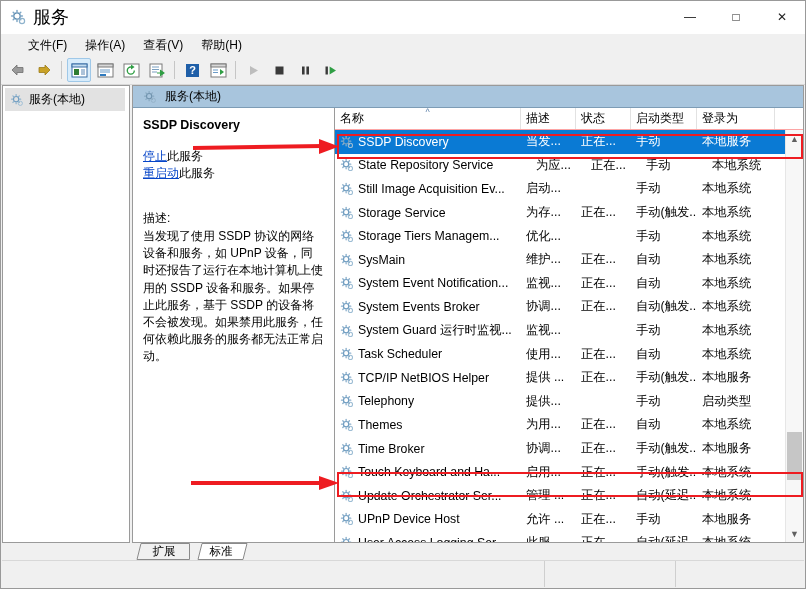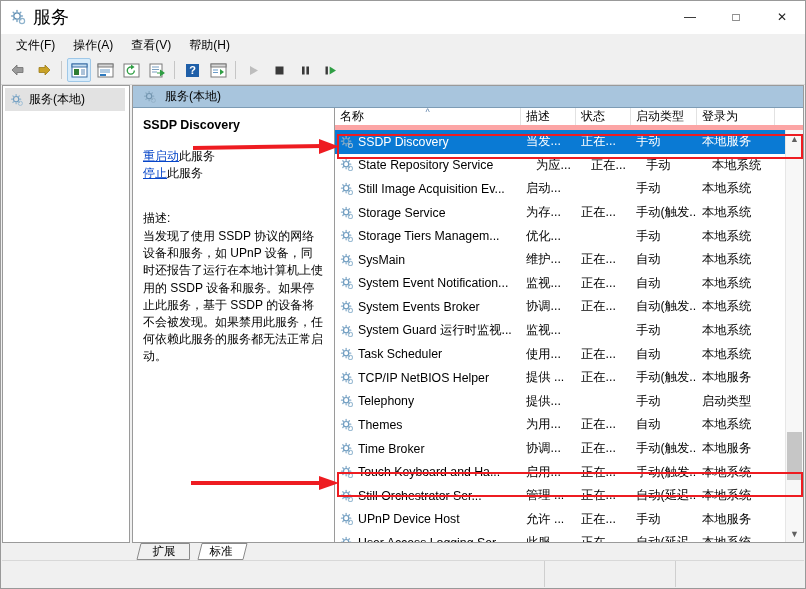--- a/index.html
+++ b/index.html
@@ -15,21 +15,21 @@
   
   .titlebar{height:32px;background:#fff;display:flex;align-items:center;
             border-bottom:1px solid #fff;position:relative;}
   .title-ico{width:16px;height:16px;margin:0 7px 0 9px;position:relative;flex:none;}
   .title-text{font-size:18px;color:#000;}
   .win-btns{position:absolute;right:0;top:0;height:32px;display:flex;}
   .win-btn{width:46px;height:32px;display:flex;align-items:center;justify-content:center;
            font-size:12px;color:#222;}
 
   
-  .menubar{height:22px;background:#f0f0f0;display:flex;align-items:center;padding-left:6px;}
+  .menubar{height:22px;background:#f0f0f0;display:flex;align-items:center;padding-left:18px;}
   .menu-item{padding:2px 9px;font-size:12px;color:#000;}
 
   
   .toolbar{height:28px;background:#f0f0f0;display:flex;align-items:center;padding-left:4px;
            border-bottom:1px solid #d8d8d8;}
   .tb-btn{width:24px;height:24px;display:flex;align-items:center;justify-content:center;
           margin:0 1px;box-sizing:border-box;border-radius:2px;}
   .tb-btn.active{background:#d8ecfb;border:1px solid #9fc8e8;}
   .tb-sep{width:1px;height:18px;background:#c6c6c6;margin:0 4px;}
 
@@ -51,21 +51,21 @@
   .detail{width:202px;border-right:1px solid #9a9a9a;box-sizing:border-box;
           padding:10px 10px 0 10px;background:#fff;position:relative;}
   .detail-title{font-weight:bold;font-size:12.5px;margin-bottom:16px;}
   .detail-link{color:#0645c8;font-size:12px;line-height:17px;}
   .detail-link u{text-decoration:underline;}
   .detail-desc-label{margin-top:28px;font-size:12px;}
   .detail-desc{font-size:12px;line-height:17.2px;margin-top:1px;}
 
   
   .list{flex:1;position:relative;background:#fff;overflow:hidden;}
-  .hdr{display:flex;height:22px;background:#fff;border-bottom:5px solid #fca5a5;
+  .hdr{display:flex;height:22px;background:#fff;border-bottom:1px solid #fca5a5;
        box-sizing:border-box;}
   .hdr-cell{border-right:1px solid #e2e2e2;box-sizing:border-box;
             display:flex;align-items:center;padding-left:5px;font-size:12px;position:relative;}
   .sort-caret{position:absolute;left:50%;top:-1px;transform:translateX(-50%);
               font-size:9px;color:#5a7fa8;}
   .rows{position:relative;}
   .row{display:flex;height:23.6px;align-items:center;font-size:12.3px;box-sizing:border-box;}
   .row.sel{background:#0a7ad4;color:#fff;}
   .cell{box-sizing:border-box;padding-left:5px;white-space:nowrap;overflow:hidden;}
   .cell.name{display:flex;align-items:center;gap:4px;}
@@ -270,24 +270,24 @@
           </svg>
         </span>
         <span>服务(本地)</span>
       </div>
 
       <div class="pane-body">
 
         <div class="detail">
           <div class="detail-title">SSDP Discovery</div>
           <div class="detail-link">
-            <u>重启动</u><span style="color:#000">此服务</span>
+            <u>停止</u><span style="color:#000">此服务</span>
           </div>
           <div class="detail-link">
-            <u>停止</u><span style="color:#000">此服务</span>
+            <u>重启动</u><span style="color:#000">此服务</span>
           </div>
           <div class="detail-desc-label">描述:</div>
           <div class="detail-desc">当发现了使用 SSDP 协议的网络设备和服务，如 UPnP 设备，同时还报告了运行在本地计算机上使用的 SSDP 设备和服务。如果停止此服务，基于 SSDP 的设备将不会被发现。如果禁用此服务，任何依赖此服务的服务都无法正常启动。</div>
         </div>
 
         <div class="list">
           <div class="hdr" id="list-header">
               <div class="hdr-cell" style="width: 186px;">
                 <span>名称</span>
                 <span class="sort-caret">^</span>
@@ -660,21 +660,21 @@
                         <line x1="7" y1="11" x2="7" y2="12.3"></line>
                         <line x1="1.7" y1="7" x2="3" y2="7"></line>
                         <line x1="11" y1="7" x2="12.3" y2="7"></line>
                         <line x1="3.2" y1="3.2" x2="4.2" y2="4.2"></line>
                         <line x1="9.8" y1="9.8" x2="10.8" y2="10.8"></line>
                         <line x1="10.8" y1="3.2" x2="9.8" y2="4.2"></line>
                         <line x1="4.2" y1="9.8" x2="3.2" y2="10.8"></line>
                       </g>
                       <circle cx="11.9" cy="11.9" r="2.4" fill="none" stroke="#9dbdd4" stroke-width="1.2"></circle>
                     </svg></span>
-                  <span>Still Orchestrator Ser...</span>
+                  <span>Update Orchestrator Ser...</span>
                 </div>
                 <div class="cell" style="width: 55px;">管理 ...</div>
                 <div class="cell" style="width: 55px;">正在...</div>
                 <div class="cell" style="width: 66px;">自动(延迟...</div>
                 <div class="cell" style="width: 78px;">本地系统</div>
               </div>
               <div class="row">
                 <div class="cell name" style="width: 186px;">
                   <span class="svc-ico"><svg width="14" height="14" viewBox="0 0 16 16">
                       <circle cx="7" cy="7" r="3" fill="none" stroke="#6f9cc0" stroke-width="1.4"></circle>

